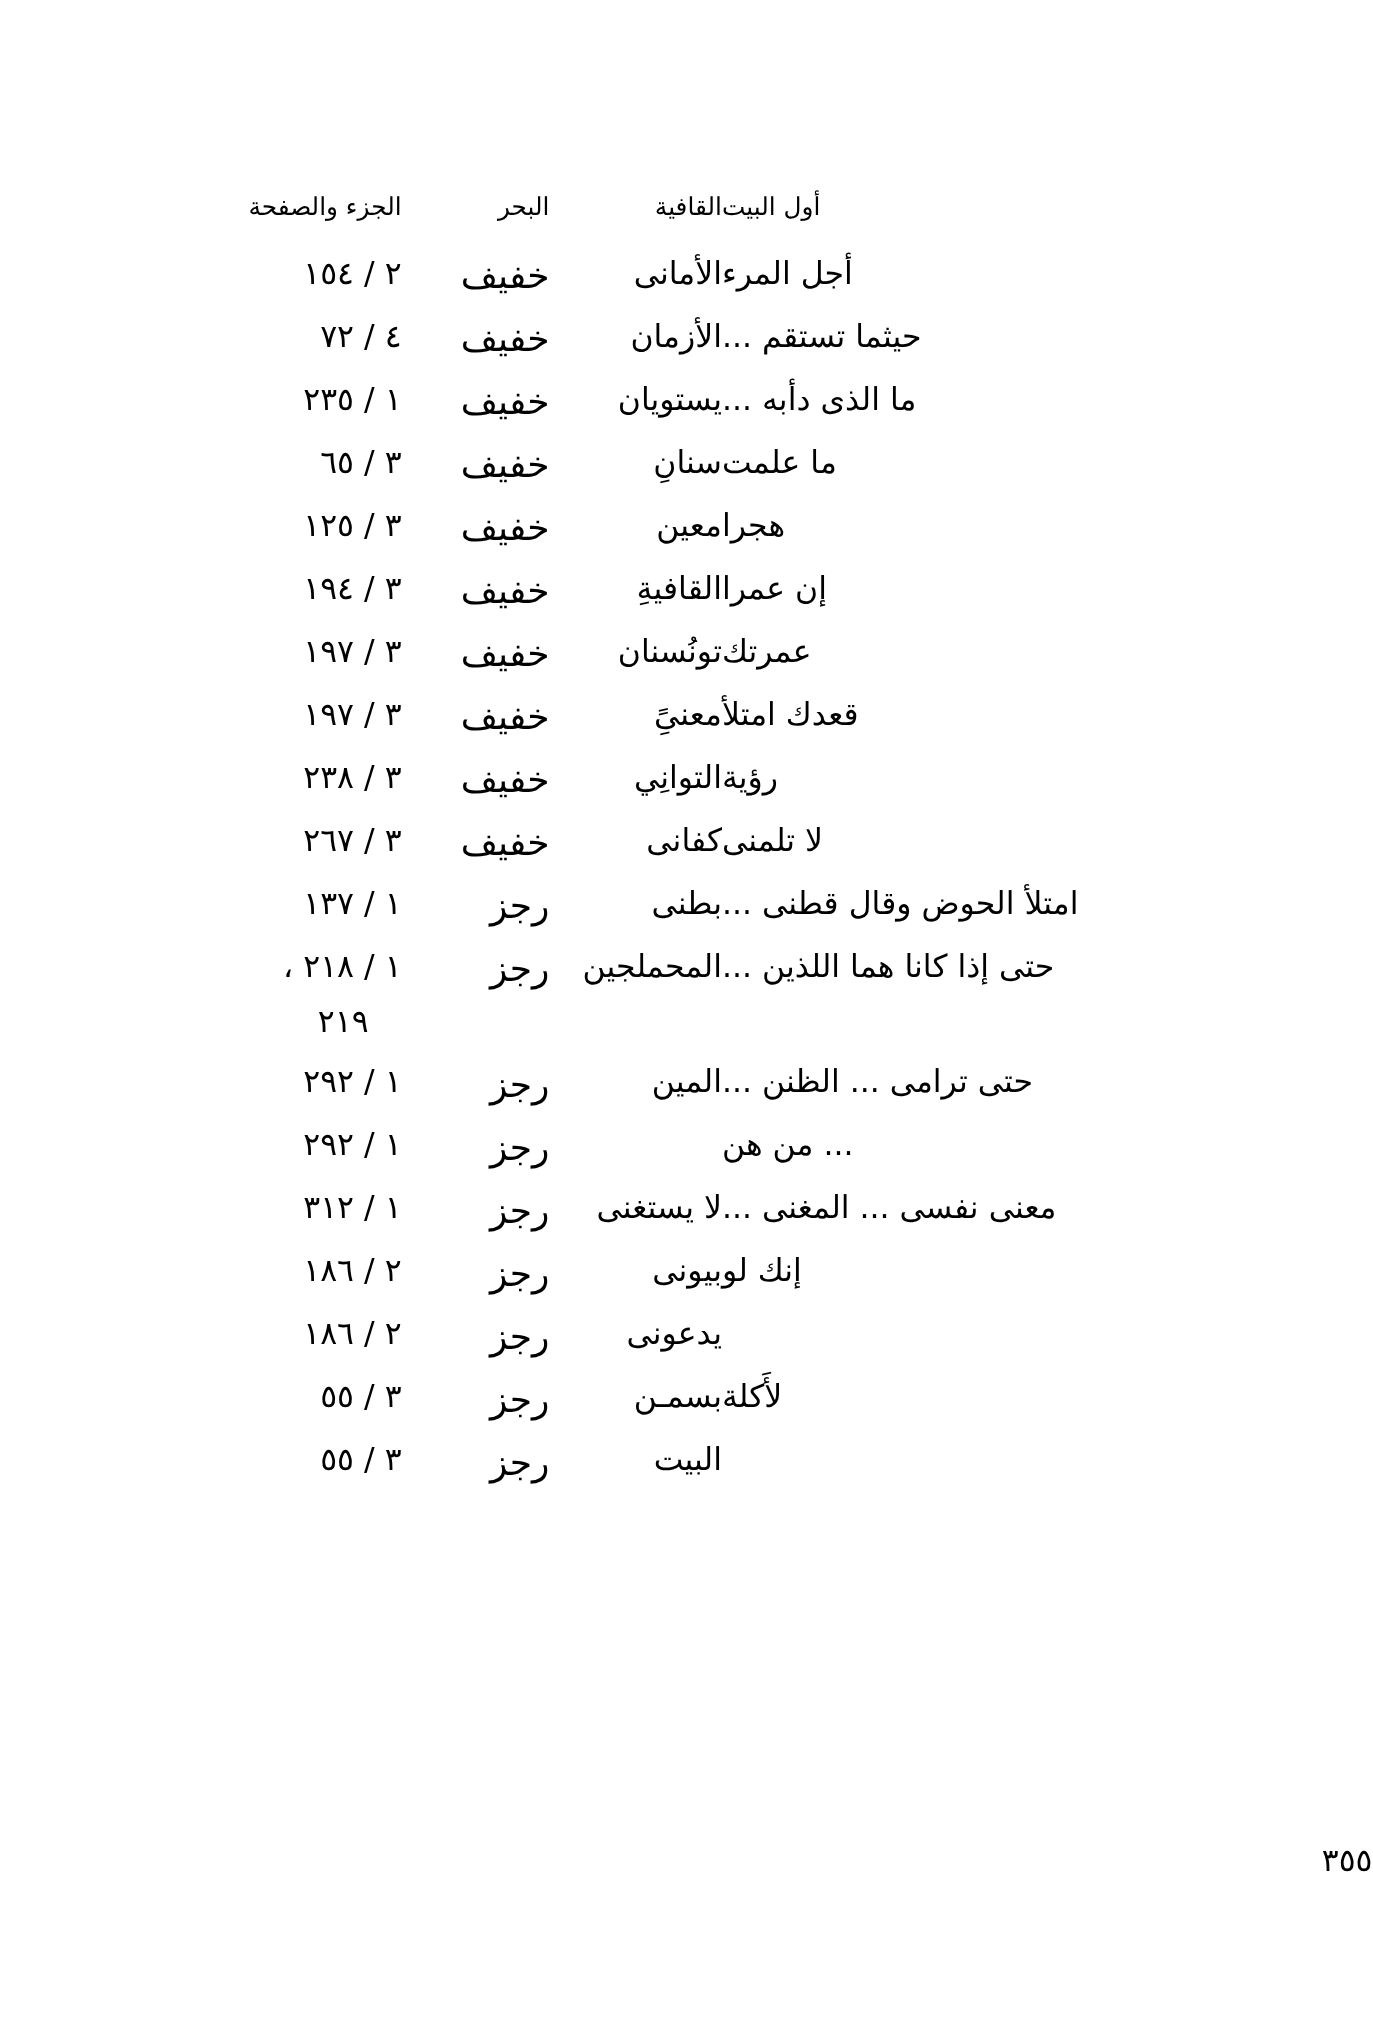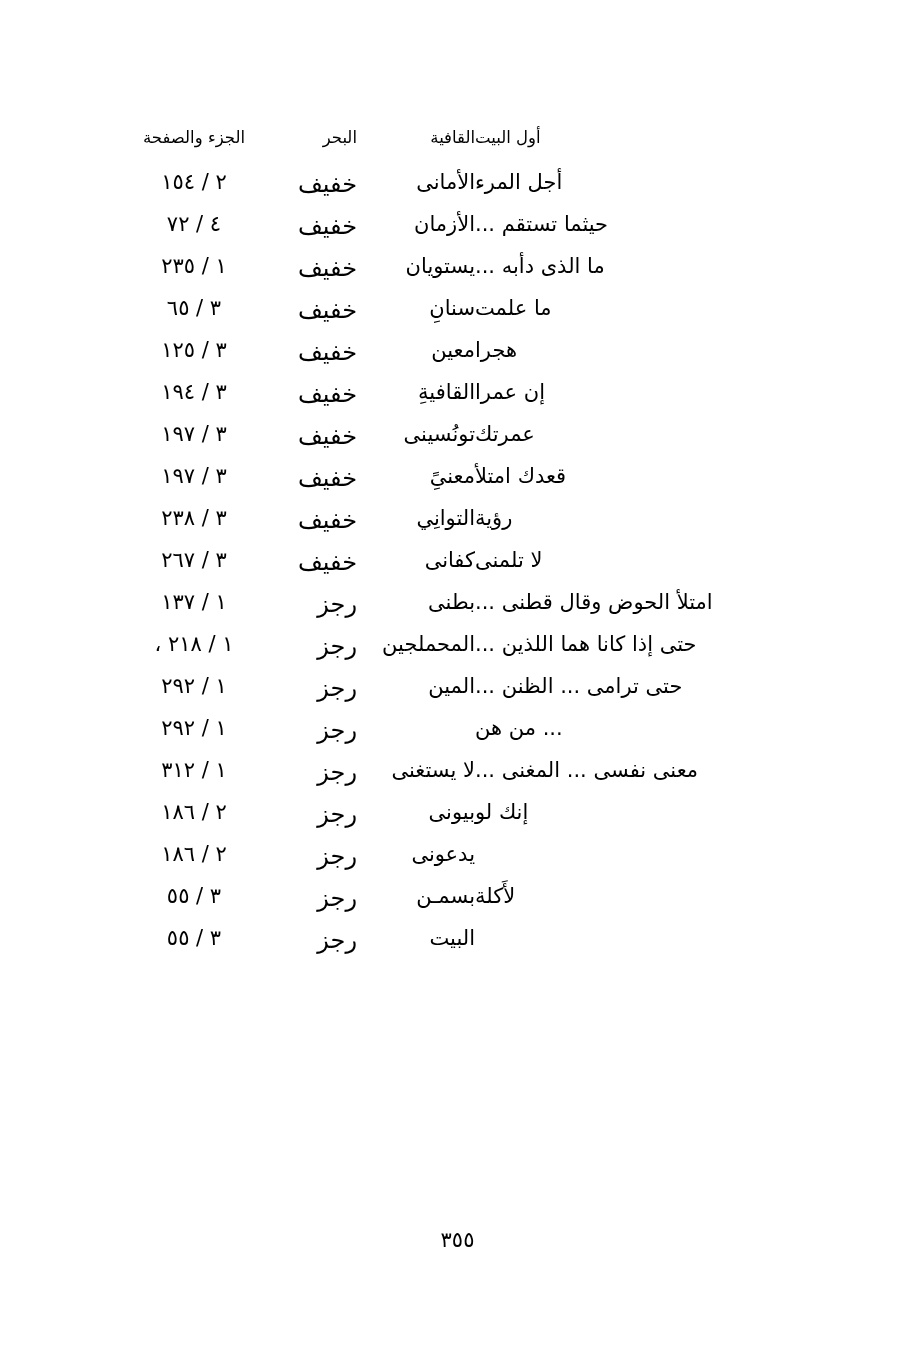--- a/index.html
+++ b/index.html
@@ -36,21 +36,21 @@
   .index-table td, .index-table th {
     padding: 0;
     vertical-align: top;
     font-weight: normal;
   }
 
   
   .col-bayt   { width: 290px; text-align: left;   padding-left: 2px; }
   .col-qafiya { width: 118px; text-align: right; }
   .col-bahr   { width: 104px; text-align: right; }
-  .col-juz    { width: 118px; text-align: center; }
+  .col-juz    { width: 118px; }
 
   .head-row td {
     font-size: 16.5px;
     padding-bottom: 16px;
     letter-spacing: 0.2px;
   }
 
   .data-row td {
     font-size: 21px;
     line-height: 1;
@@ -70,21 +70,21 @@
     padding-top: 2px;
     padding-bottom: 9px;
   }
   .cont-row .col-juz { padding-right: 22px; }
 
   .page-number {
     position: absolute;
     top: 1228px;
     left: 0;
     width: 915px;
-    text-align: center;
+    text-align: right;
     font-size: 21px;
     letter-spacing: 1px;
   }
 </style>
 </head>
 <body>
 
 <div class="page">
 
   <table class="index-table">
@@ -128,21 +128,21 @@
           <td class="col-juz">٣ / ١٢٥</td>
         </tr>
         <tr class="data-row">
           <td class="col-bayt">إن عمرا</td>
           <td class="col-qafiya">القافيةِ</td>
           <td class="col-bahr">خفيف</td>
           <td class="col-juz">٣ / ١٩٤</td>
         </tr>
         <tr class="data-row">
           <td class="col-bayt">عمرتك</td>
-          <td class="col-qafiya">تونُسينى</td>
+          <td class="col-qafiya">تونُسنان</td>
           <td class="col-bahr">خفيف</td>
           <td class="col-juz">٣ / ١٩٧</td>
         </tr>
         <tr class="data-row">
           <td class="col-bayt">قعدك امتلأ</td>
           <td class="col-qafiya">معنىًِ</td>
           <td class="col-bahr">خفيف</td>
           <td class="col-juz">٣ / ١٩٧</td>
         </tr>
         <tr class="data-row">
@@ -162,20 +162,26 @@
           <td class="col-qafiya">بطنى</td>
           <td class="col-bahr">رجز</td>
           <td class="col-juz">١ / ١٣٧</td>
         </tr>
         <tr class="data-row">
           <td class="col-bayt">حتى إذا كانا هما اللذين ...</td>
           <td class="col-qafiya">المحملجين</td>
           <td class="col-bahr">رجز</td>
           <td class="col-juz">١ / ٢١٨ ،</td>
         </tr>
+        <tr class="cont-row">
+          <td class="col-bayt">&nbsp;</td>
+          <td class="col-qafiya">&nbsp;</td>
+          <td class="col-bahr">&nbsp;</td>
+          <td class="col-juz">٢١٩</td>
+        </tr>
         <tr class="data-row">
           <td class="col-bayt">حتى ترامى ... الظنن ...</td>
           <td class="col-qafiya">المين</td>
           <td class="col-bahr">رجز</td>
           <td class="col-juz">١ / ٢٩٢</td>
         </tr>
         <tr class="data-row">
           <td class="col-bayt">... من هن</td>
           <td class="col-qafiya"></td>
           <td class="col-bahr">رجز</td>

